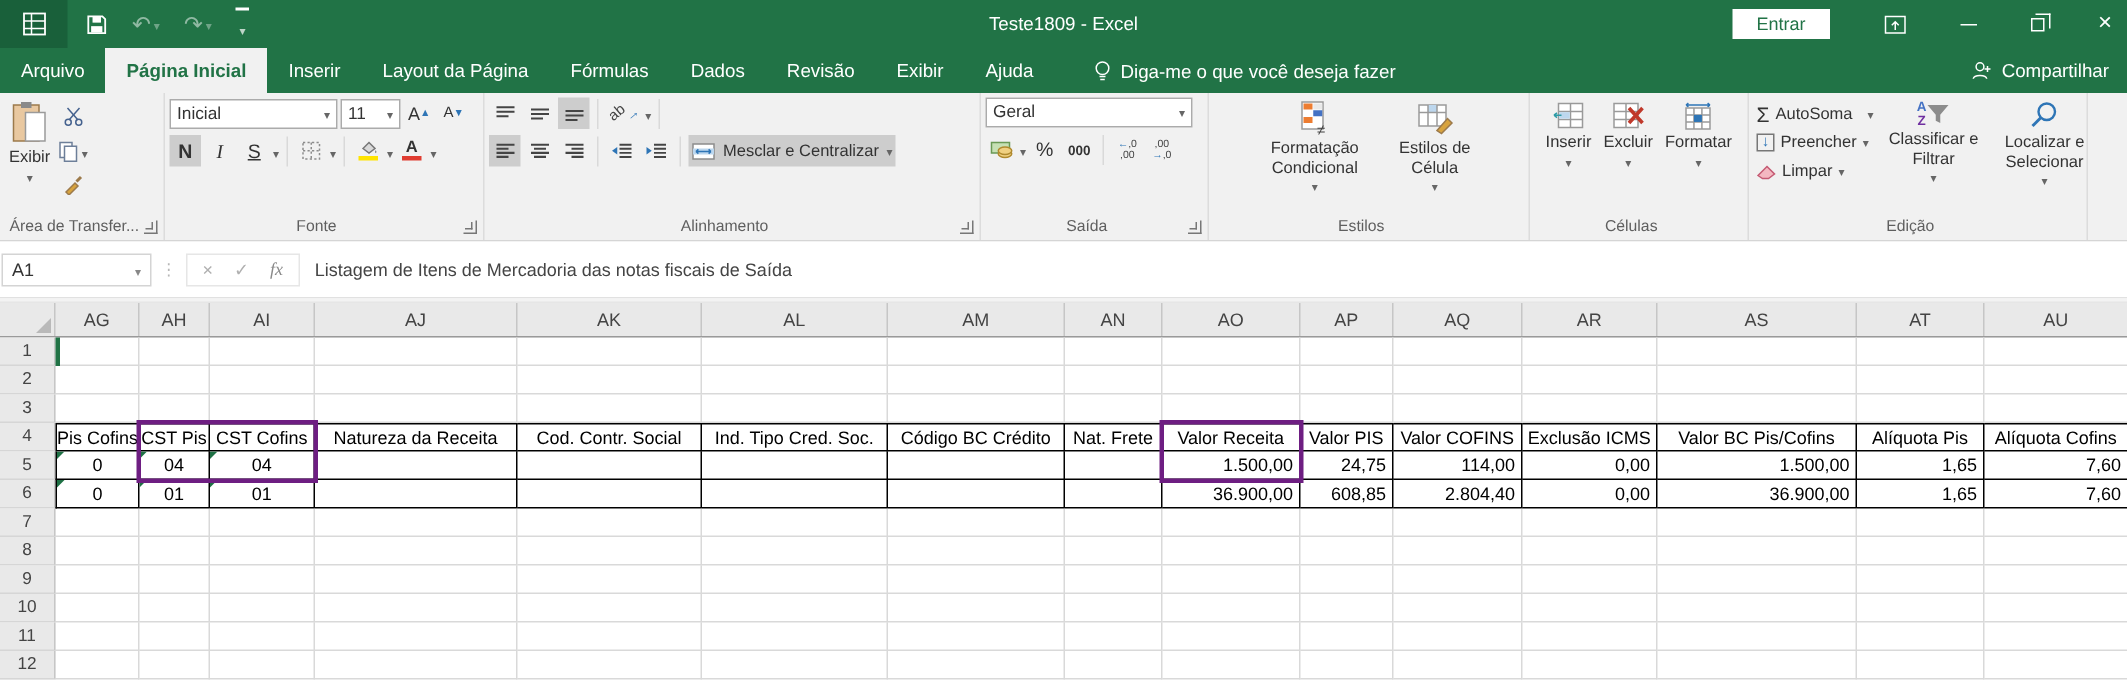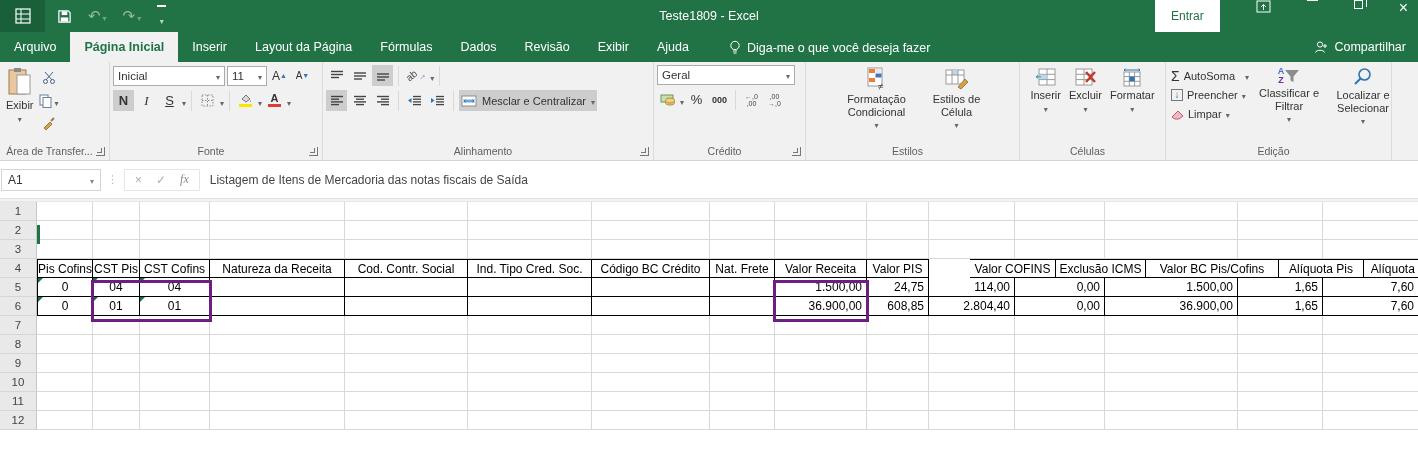--- a/index.html
+++ b/index.html
@@ -8,21 +8,21 @@
 
   
   .titlebar { height:32px; background:#217346; display:flex; align-items:center; color:#fff; position:relative; }
   .appicon { width:45px; height:32px; background:#19603A; display:flex; align-items:center; justify-content:center; flex:0 0 45px; }
   .qat { display:flex; align-items:center; gap:16px; margin-left:12px; }
   .qat .dim { opacity:.5; }
   .qat-item { display:flex; align-items:flex-end; gap:2px; }
   .car::after { content:"▾"; font-size:8px; }
   .qat .car::after{ color:#fff; opacity:.7; }
   .win-title { position:absolute; left:50%; transform:translateX(-50%); font-size:12.5px; color:#fff; }
-  .tb-right { position:absolute; right:10px; top:0; height:32px; display:flex; gap:36px; }
+  .tb-right { position:absolute; right:10px; top:0; height:32px; display:flex; align-items:center; gap:36px; }
   .signin { background:#fff; color:#217346; font-size:12px; padding:3px 16px; border:none; }
   .minimize { width:11px; height:1px; background:#fff; }
   .restore { width:9px; height:9px; border:1px solid #fff; position:relative; }
   .restore::before { content:""; position:absolute; top:-4px; left:2px; width:9px; height:9px; border:1px solid #fff; border-left:none; border-bottom:none; }
   .closex { font-size:16px; line-height:16px; color:#fff; }
 
   
   .tabsrow { height:30px; background:#217346; display:flex; align-items:stretch; color:#fff; position:relative; }
   .tab { font-size:12.5px; padding:8px 14px 0 14px; white-space:nowrap; }
   .tab.active { background:#f1f1f1; color:#217346; font-weight:bold; }
@@ -369,21 +369,21 @@
           </span>
         <span class="vsep"></span>
         <span class="sbtn">
             <span class="dec2"><b>←</b>,0<br>,00</span>
           </span>
         <span class="sbtn">
             <span class="dec2">,00<br><b>→</b>,0</span>
           </span>
       </div>
     </div>
-    <span class="grp-label">Crédito</span>
+    <span class="grp-label">Saída</span>
     <span class="launcher"></span>
   </div>
 
   <div class="grp" style="width:214px;">
     <div style="display:flex;justify-content:center;gap:4px;width:100%;">
       <div class="bigbtn">
         <svg width="24" height="24" viewBox="0 0 24 24">
           <rect x="3" y="1" width="14" height="18" fill="#fff" stroke="#9a9a9a"></rect>
           <rect x="4" y="2" width="6" height="4" fill="#ED7D31"></rect>
             <rect x="10.5" y="6.5" width="6" height="4" fill="#4472C4"></rect>
@@ -508,20 +508,38 @@
   <div class="fxbox">
     <span style="color:#b0b0b0;">×</span>
     <span style="color:#b0b0b0;">✓</span>
     <span class="fxit">fx</span>
   </div>
   <div class="ftext">Listagem de Itens de Mercadoria das notas fiscais de Saída</div>
 </div>
 <div class="fstrip"></div>
 
 <div class="grid" id="grid">
+    <div class="hdr-row">
+      <div class="corner"></div>
+      <div class="colhdr" style="width: 56px;">AG</div>
+      <div class="colhdr" style="width: 47px;">AH</div>
+      <div class="colhdr" style="width: 70px;">AI</div>
+      <div class="colhdr" style="width: 135px;">AJ</div>
+      <div class="colhdr" style="width: 123px;">AK</div>
+      <div class="colhdr" style="width: 124px;">AL</div>
+      <div class="colhdr" style="width: 118px;">AM</div>
+      <div class="colhdr" style="width: 65px;">AN</div>
+      <div class="colhdr" style="width: 92px;">AO</div>
+      <div class="colhdr" style="width: 62px;">AP</div>
+      <div class="colhdr" style="width: 86px;">AQ</div>
+      <div class="colhdr" style="width: 90px;">AR</div>
+      <div class="colhdr" style="width: 133px;">AS</div>
+      <div class="colhdr" style="width: 85px;">AT</div>
+      <div class="colhdr" style="width: 96px;">AU</div>
+    </div>
     <div class="grow">
       <div class="rowhdr">1</div>
       <div class="cell" style="width: 56px;"></div>
       <div class="cell" style="width: 47px;"></div>
       <div class="cell" style="width: 70px;"></div>
       <div class="cell" style="width: 135px;"></div>
       <div class="cell" style="width: 123px;"></div>
       <div class="cell" style="width: 124px;"></div>
       <div class="cell" style="width: 118px;"></div>
       <div class="cell" style="width: 65px;"></div>
@@ -574,21 +592,21 @@
       <div class="cell tbl-top tbl tbl-left" style="width: 56px; justify-content: center;">Pis Cofins</div>
       <div class="cell tbl-top tbl" style="width: 47px; justify-content: center;">CST Pis</div>
       <div class="cell tbl-top tbl" style="width: 70px; justify-content: center;">CST Cofins</div>
       <div class="cell tbl-top tbl" style="width: 135px; justify-content: center;">Natureza da Receita</div>
       <div class="cell tbl-top tbl" style="width: 123px; justify-content: center;">Cod. Contr. Social</div>
       <div class="cell tbl-top tbl" style="width: 124px; justify-content: center;">Ind. Tipo Cred. Soc.</div>
       <div class="cell tbl-top tbl" style="width: 118px; justify-content: center;">Código BC Crédito</div>
       <div class="cell tbl-top tbl" style="width: 65px; justify-content: center;">Nat. Frete</div>
       <div class="cell tbl-top tbl" style="width: 92px; justify-content: center;">Valor Receita</div>
       <div class="cell tbl-top tbl" style="width: 62px; justify-content: center;">Valor PIS</div>
-      <div class="cell tbl-top tbl" style="width: 86px; justify-content: center; margin-left: 41px;">Valor COFINS</div>
+      <div class="cell tbl-top tbl" style="width: 86px; justify-content: center;">Valor COFINS</div>
       <div class="cell tbl-top tbl" style="width: 90px; justify-content: center;">Exclusão ICMS</div>
       <div class="cell tbl-top tbl" style="width: 133px; justify-content: center;">Valor BC Pis/Cofins</div>
       <div class="cell tbl-top tbl" style="width: 85px; justify-content: center;">Alíquota Pis</div>
       <div class="cell tbl-top tbl" style="width: 96px; justify-content: center;">Alíquota Cofins</div>
     </div>
     <div class="grow">
       <div class="rowhdr">5</div>
       <div class="cell err tbl tbl-left" style="width: 56px; justify-content: center;">0</div>
       <div class="cell err tbl" style="width: 47px; justify-content: center;">04</div>
       <div class="cell err tbl" style="width: 70px; justify-content: center;">04</div>

